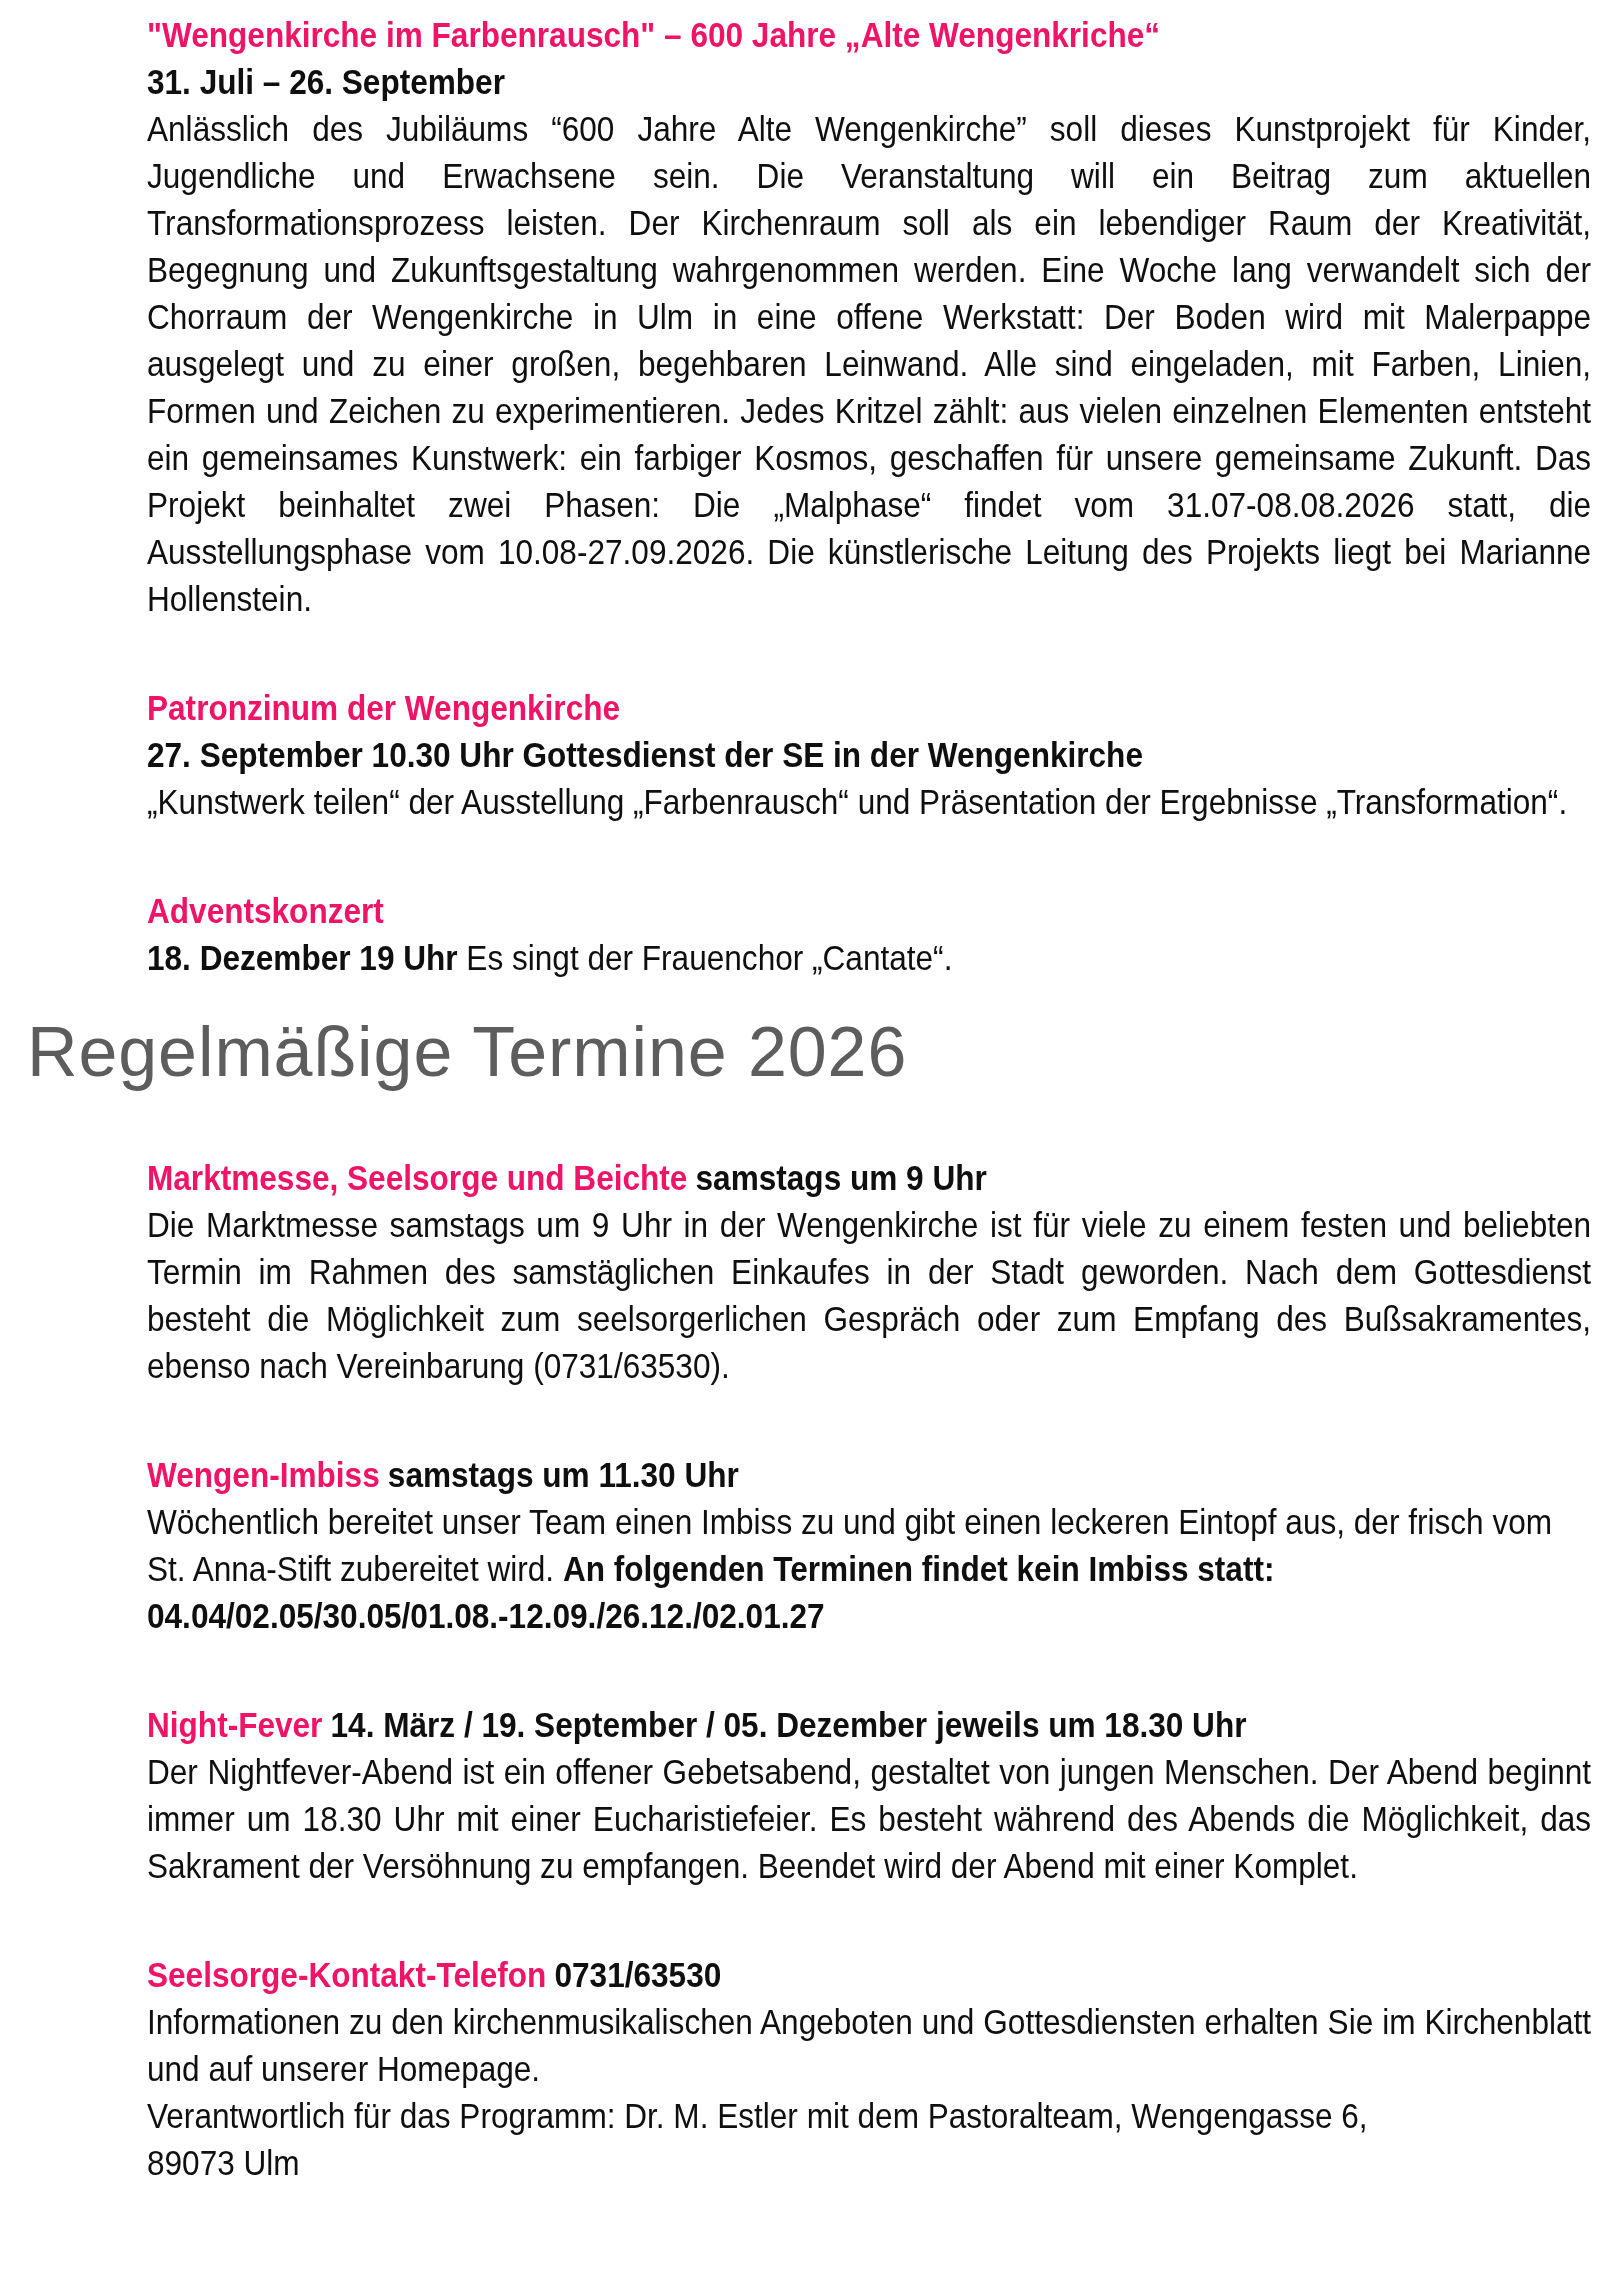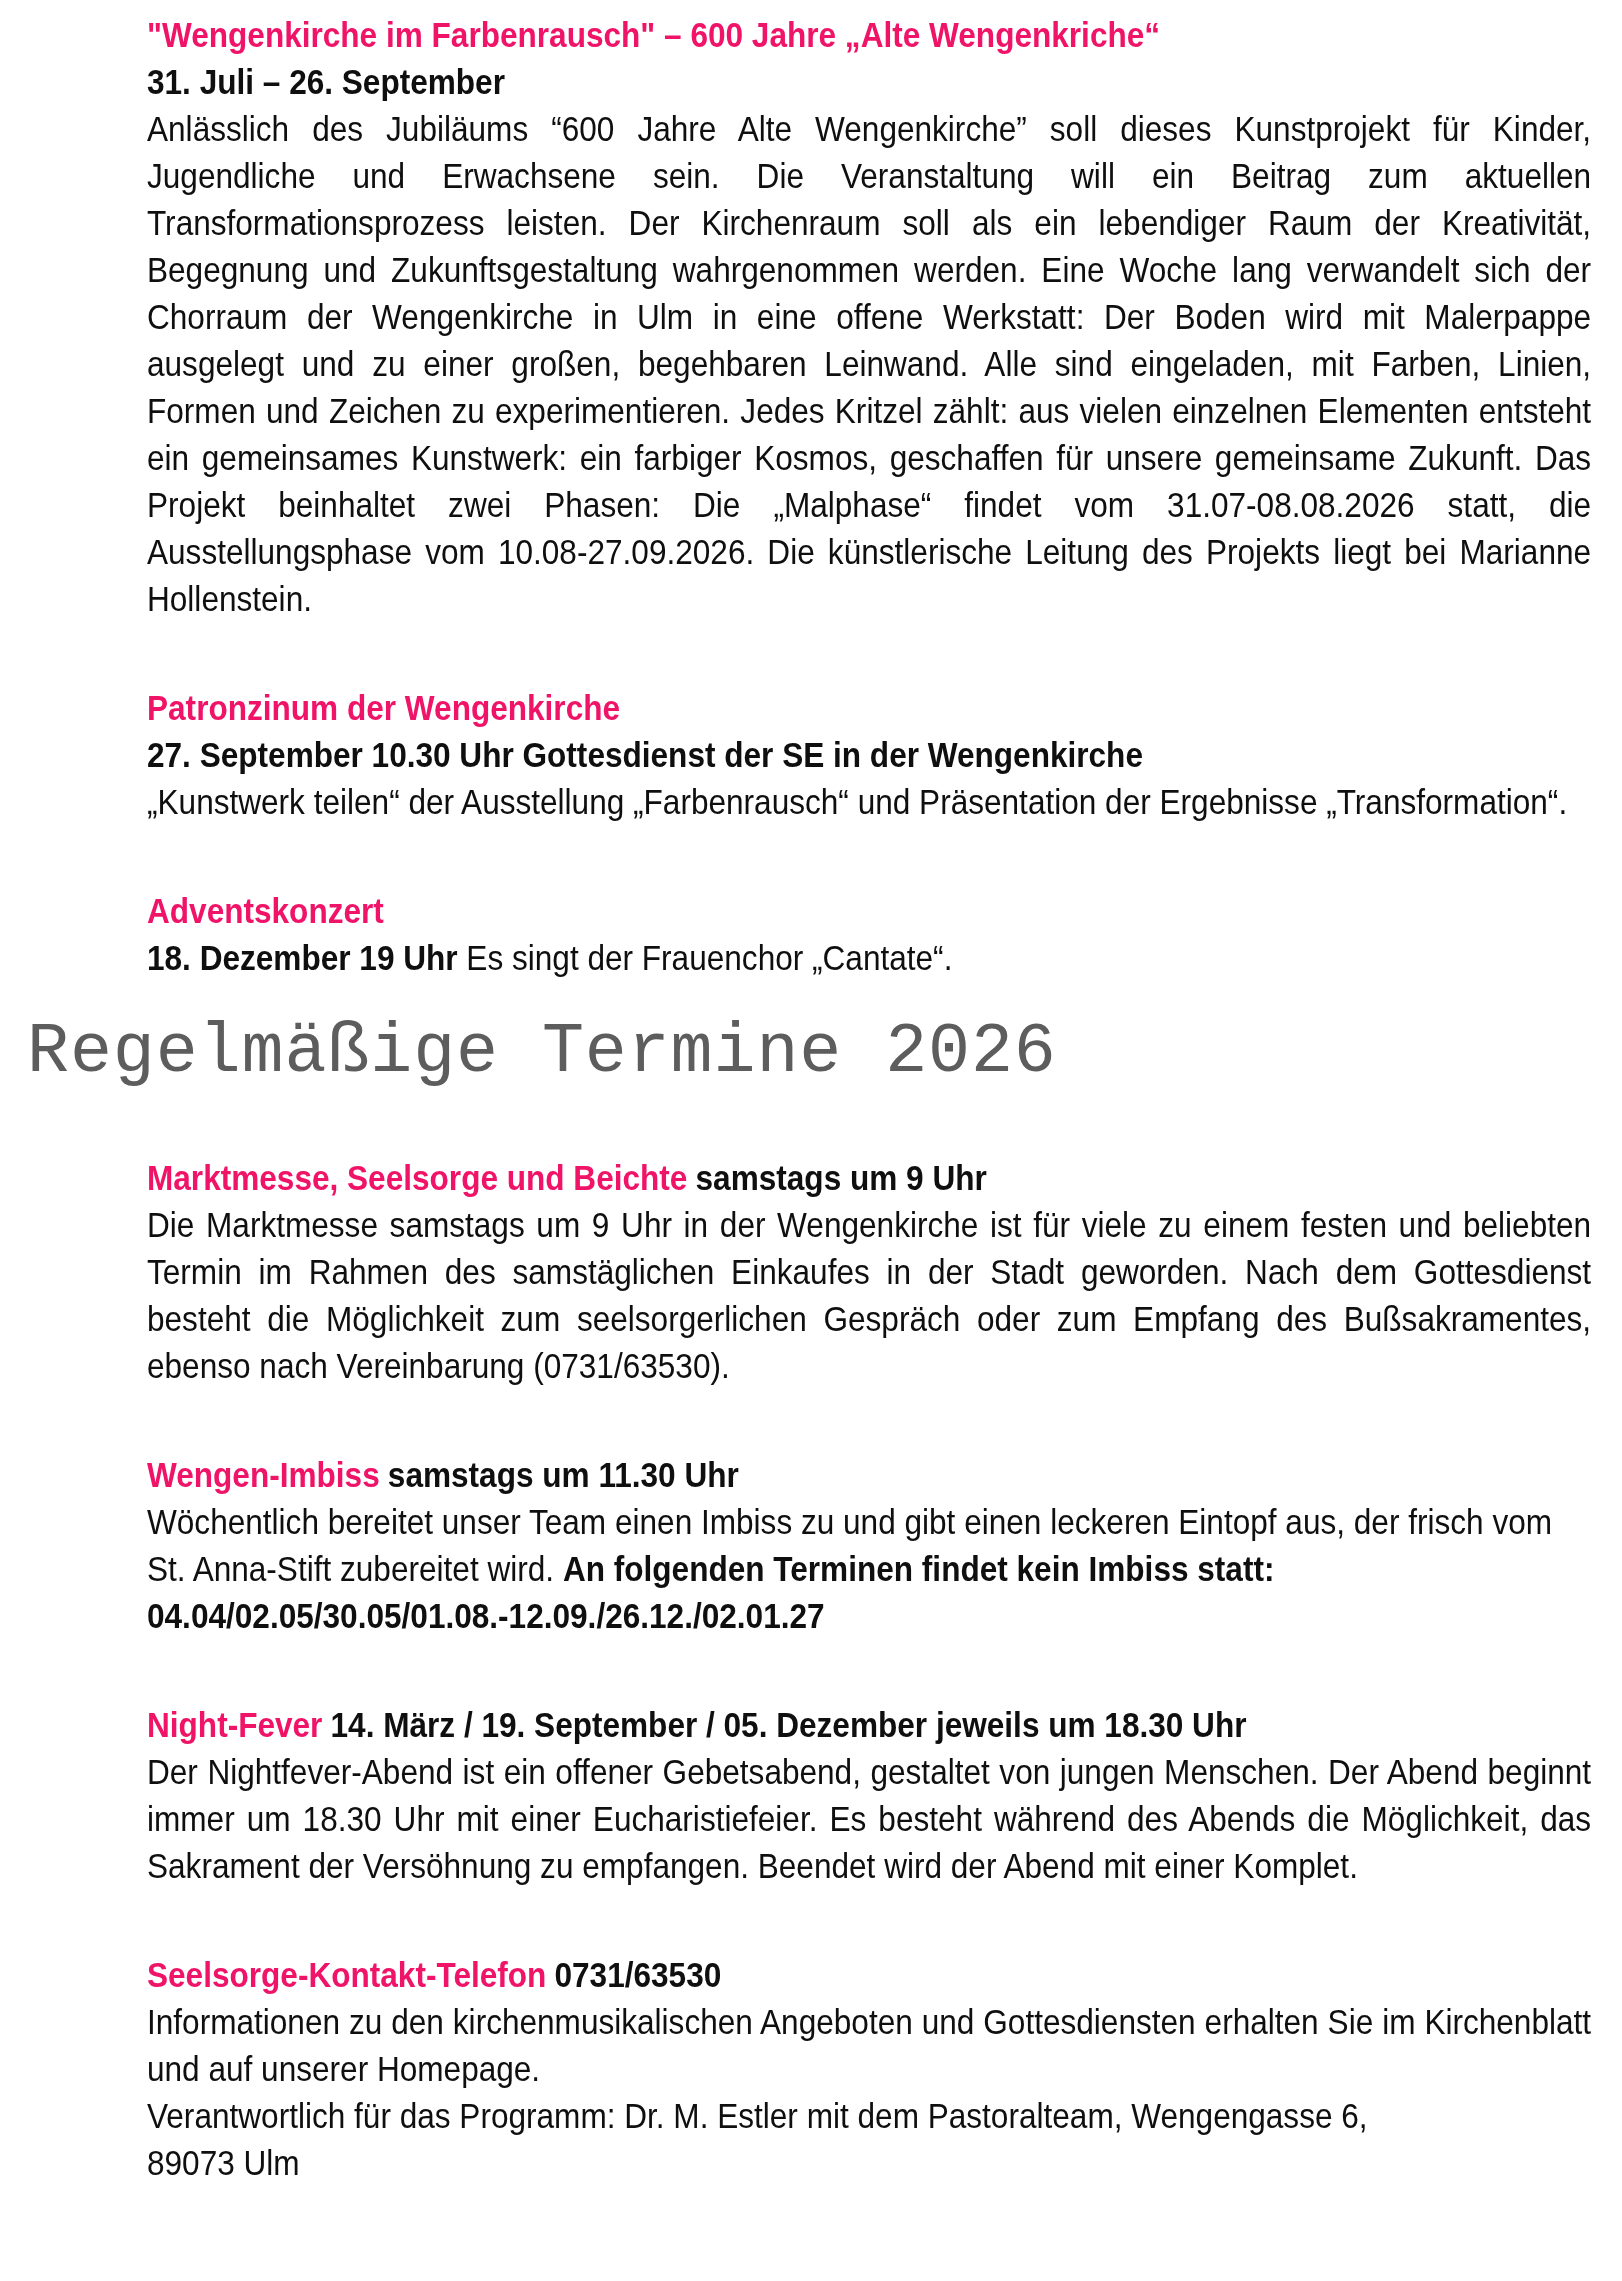--- a/index.html
+++ b/index.html
@@ -42,21 +42,21 @@
   .headline .pink { margin-right: 9px; }
   .para.justify { text-align: justify; }
   .para.left { text-align: left; }
   .big-heading {
     margin: 34px 0 64px 27px;
     font-size: 70px;
     line-height: 75px;
     font-weight: 400;
     letter-spacing: 0.9px;
     color: var(--gray, #5d5d5d);
-    font-family: Liberation Mono, monospace;
+    font-family: Liberation Sans, sans-serif;
   }
 </style>
 </head>
 <body>
 
 <main class="doc">
 
   <section class="content top">
 
     <article class="event">

